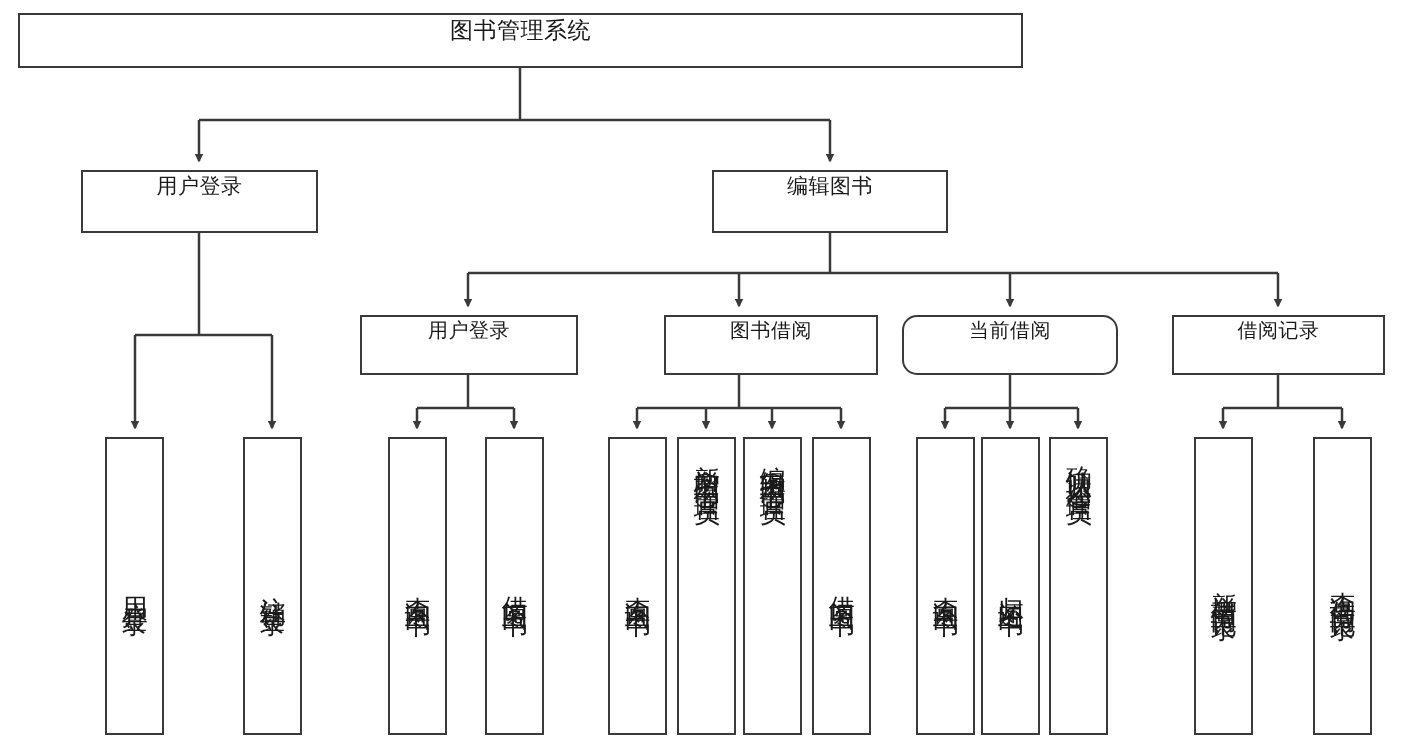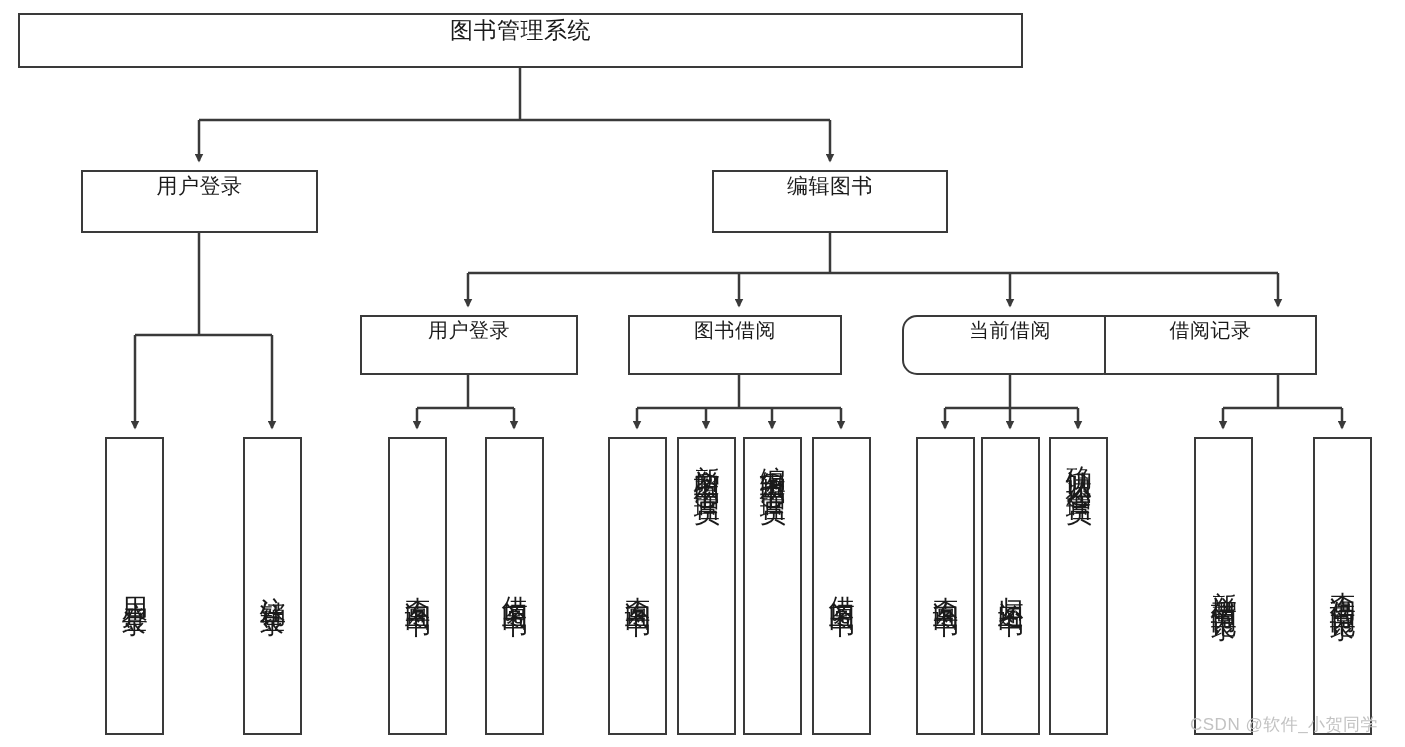--- a/index.html
+++ b/index.html
@@ -64,23 +64,23 @@
   .node.n-book-manage { left: 712px; top: 170px; width: 236px; }
   
   .node.tier2 {
     top: 315px;
     height: 60px;
   }
   .node.tier2 .node-label {
     font-size: 20px;
   }
   .node.n-new-book  { left: 360px;  width: 218px; }
-  .node.n-borrow    { left: 628px;  width: 214px; }
+  .node.n-borrow    { left: 664px;  width: 214px; }
   .node.n-current   { left: 902px;  width: 216px; border-radius: 15px; }
-  .node.n-record    { left: 1104px; width: 213px; }
+  .node.n-record    { left: 1172px; width: 213px; }
   
   .node.leaf {
     top: 437px;
     height: 298px;
     width: 59px;
     align-items: flex-start;
     justify-content: center;
     padding-top: 6px;
   }
   .node.leaf .node-label {
@@ -222,15 +222,14 @@
     <span class="node-label">确认归还（管理员）</span>
   </div>
 
   <div class="node leaf leaf-short" style="left:1194px;">
     <span class="node-label">新增借阅记录</span>
   </div>
   <div class="node leaf leaf-short" style="left:1313px;">
     <span class="node-label">查询借阅记录</span>
   </div>
 
-  <div class="watermark">CSDN @软件_小贺同学</div>
 
 </div>
 
 </body></html>

